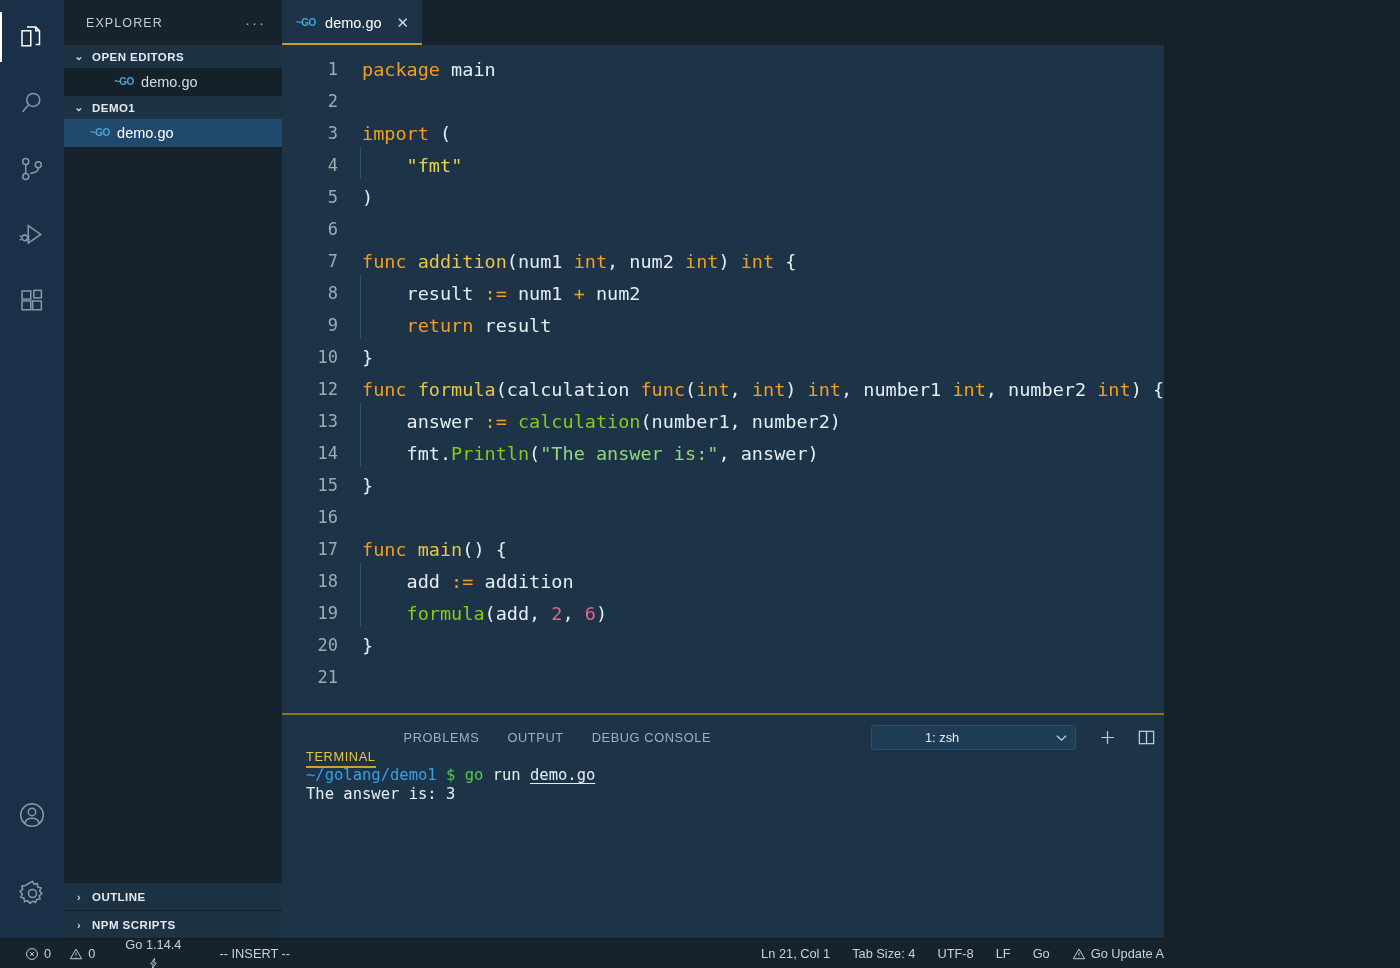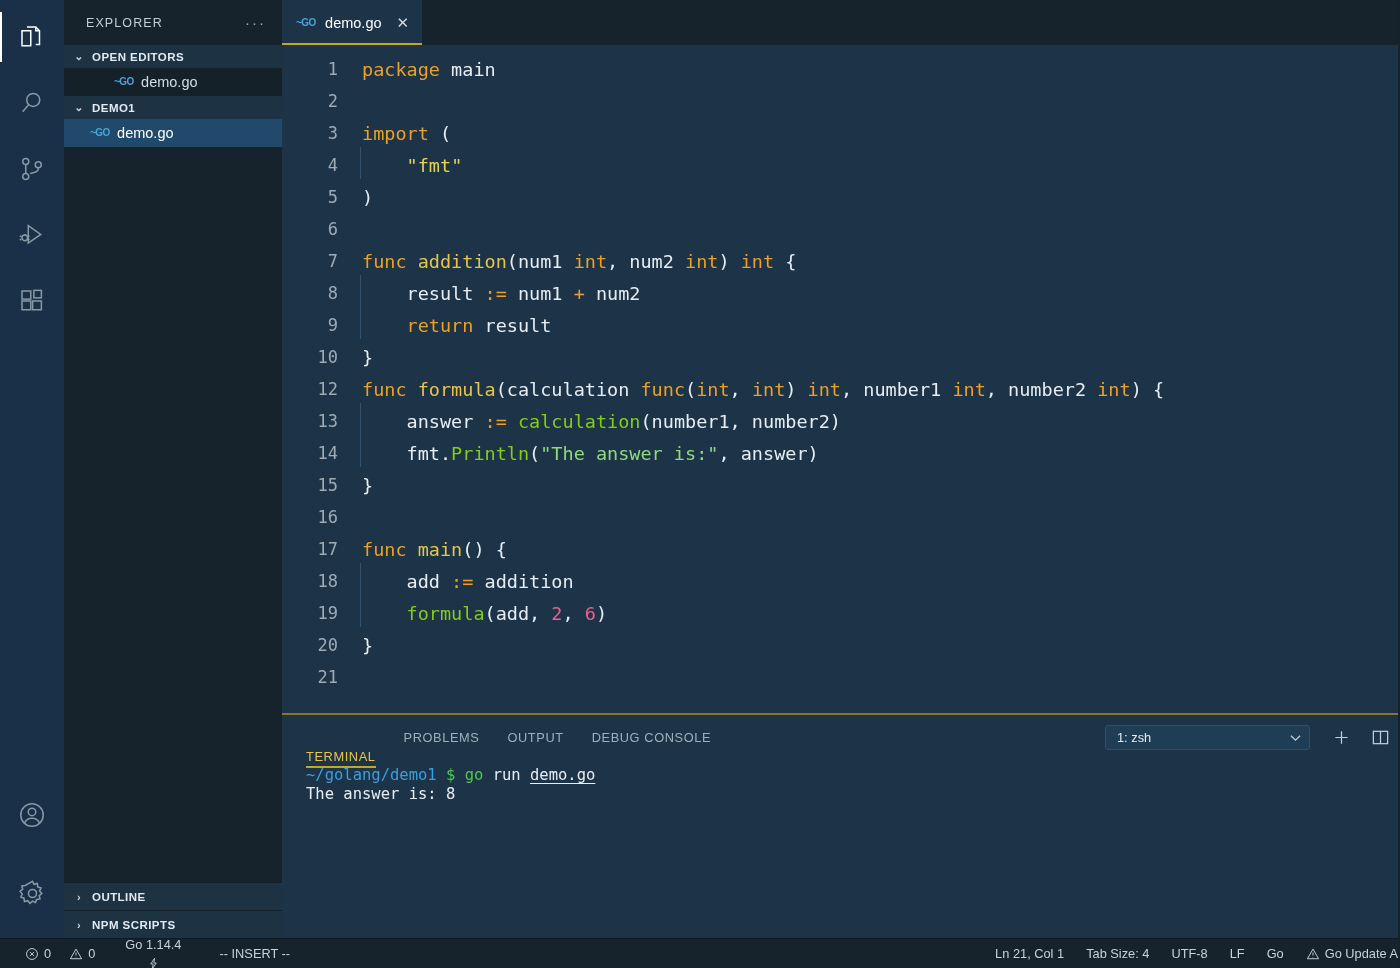--- a/index.html
+++ b/index.html
@@ -2,21 +2,21 @@
 <html><head>
 <meta charset="utf-8">
 <style>
   * { box-sizing: border-box; margin: 0; padding: 0; }
   html, body {
     width: 1400px; height: 968px;
     background: #15212b;
     font-family: "Liberation Sans", sans-serif;
     overflow: hidden;
   }
-  .app { position: relative; width: 1398px; height: 968px; display: flex; flex-direction: column; justify-content: space-between; }
+  .app { position: relative; width: 1164px; height: 968px; display: flex; flex-direction: column; justify-content: space-between; }
   .body-row { display: flex; flex: 1 1 auto; min-height: 0; }
 
   
   .activitybar {
     width: 64px; flex: 0 0 64px;
     background: #1a3049;
     display: flex; flex-direction: column; align-items: center;
     padding-top: 4px;
   }
   .act-item {
@@ -117,21 +117,21 @@
     position: relative; height: 45px; display: flex; align-items: center;
   }
   .ptab.active { color: #e8c547; margin-top: 37px; }
   .ptab.active::after { content:""; position:absolute; left:0; right:0; bottom:11px; height:2px; background:#c9a227; }
   .phead-spacer { flex: 1 1 auto; }
   .term-select {
     width: 205px; height: 25px; background: #1f3d55; border: 1px solid #2d4f69;
     border-radius: 3px; display: flex; align-items: center; padding: 0 8px 0 11px;
     color: #e6edf3; font-size: 12.8px; gap: 6px;
   }
-  .term-select .sel-label { flex: 1 1 auto; }
+  .term-select .sel-label { flex: 1 1 auto; margin-left: 42px; }
   .term-select .caret { color: #c3ced8; font-size: 11px; }
   .phead-icon { color: #c3ced8; margin-left: 22px; display:flex; align-items:center; }
 
   .term-body { flex: 1 1 auto; padding: 6px 0 0 24px;
                font-family: "DejaVu Sans Mono", monospace; font-size: 15.5px; }
   .term-line { height: 18.5px; white-space: pre; color: #e6edf3; line-height: 18.5px; }
   .t-path { color: #3a9fe0; }
   .t-dollar { color: #4ec94e; }
   .t-cmd { color: #4ec94e; }
   .t-file { color: #e6edf3; text-decoration: underline; text-underline-offset: 3px; }
@@ -323,21 +323,21 @@
           </div>
           <div class="phead-icon" style="margin-left:20px;">
             <svg width="19" height="19" viewBox="0 0 20 20" fill="none" stroke="currentColor" stroke-width="1.3">
               <rect x="2.5" y="3.5" width="15" height="13"></rect>
                 <path d="M10 3.5v13"></path>
             </svg>
           </div>
         </div>
         <div class="term-body" id="term-lines">
             <div class="term-line"><span class="t-path">~/golang/demo1 </span><span class="t-dollar">$ </span><span class="t-cmd">go</span><span> run </span><span class="t-file">demo.go</span></div>
-            <div class="term-line"><span>The answer is: 8</span></div>
+            <div class="term-line"><span>The answer is: 3</span></div>
           </div>
       </div>
     </div>
   </div>
 
   <div class="statusbar">
     <div class="sb-left">
       <div class="st-item">
         <span class="st-icon">
           <svg width="14" height="14" viewBox="0 0 16 16" fill="none" stroke="currentColor" stroke-width="1.1">

